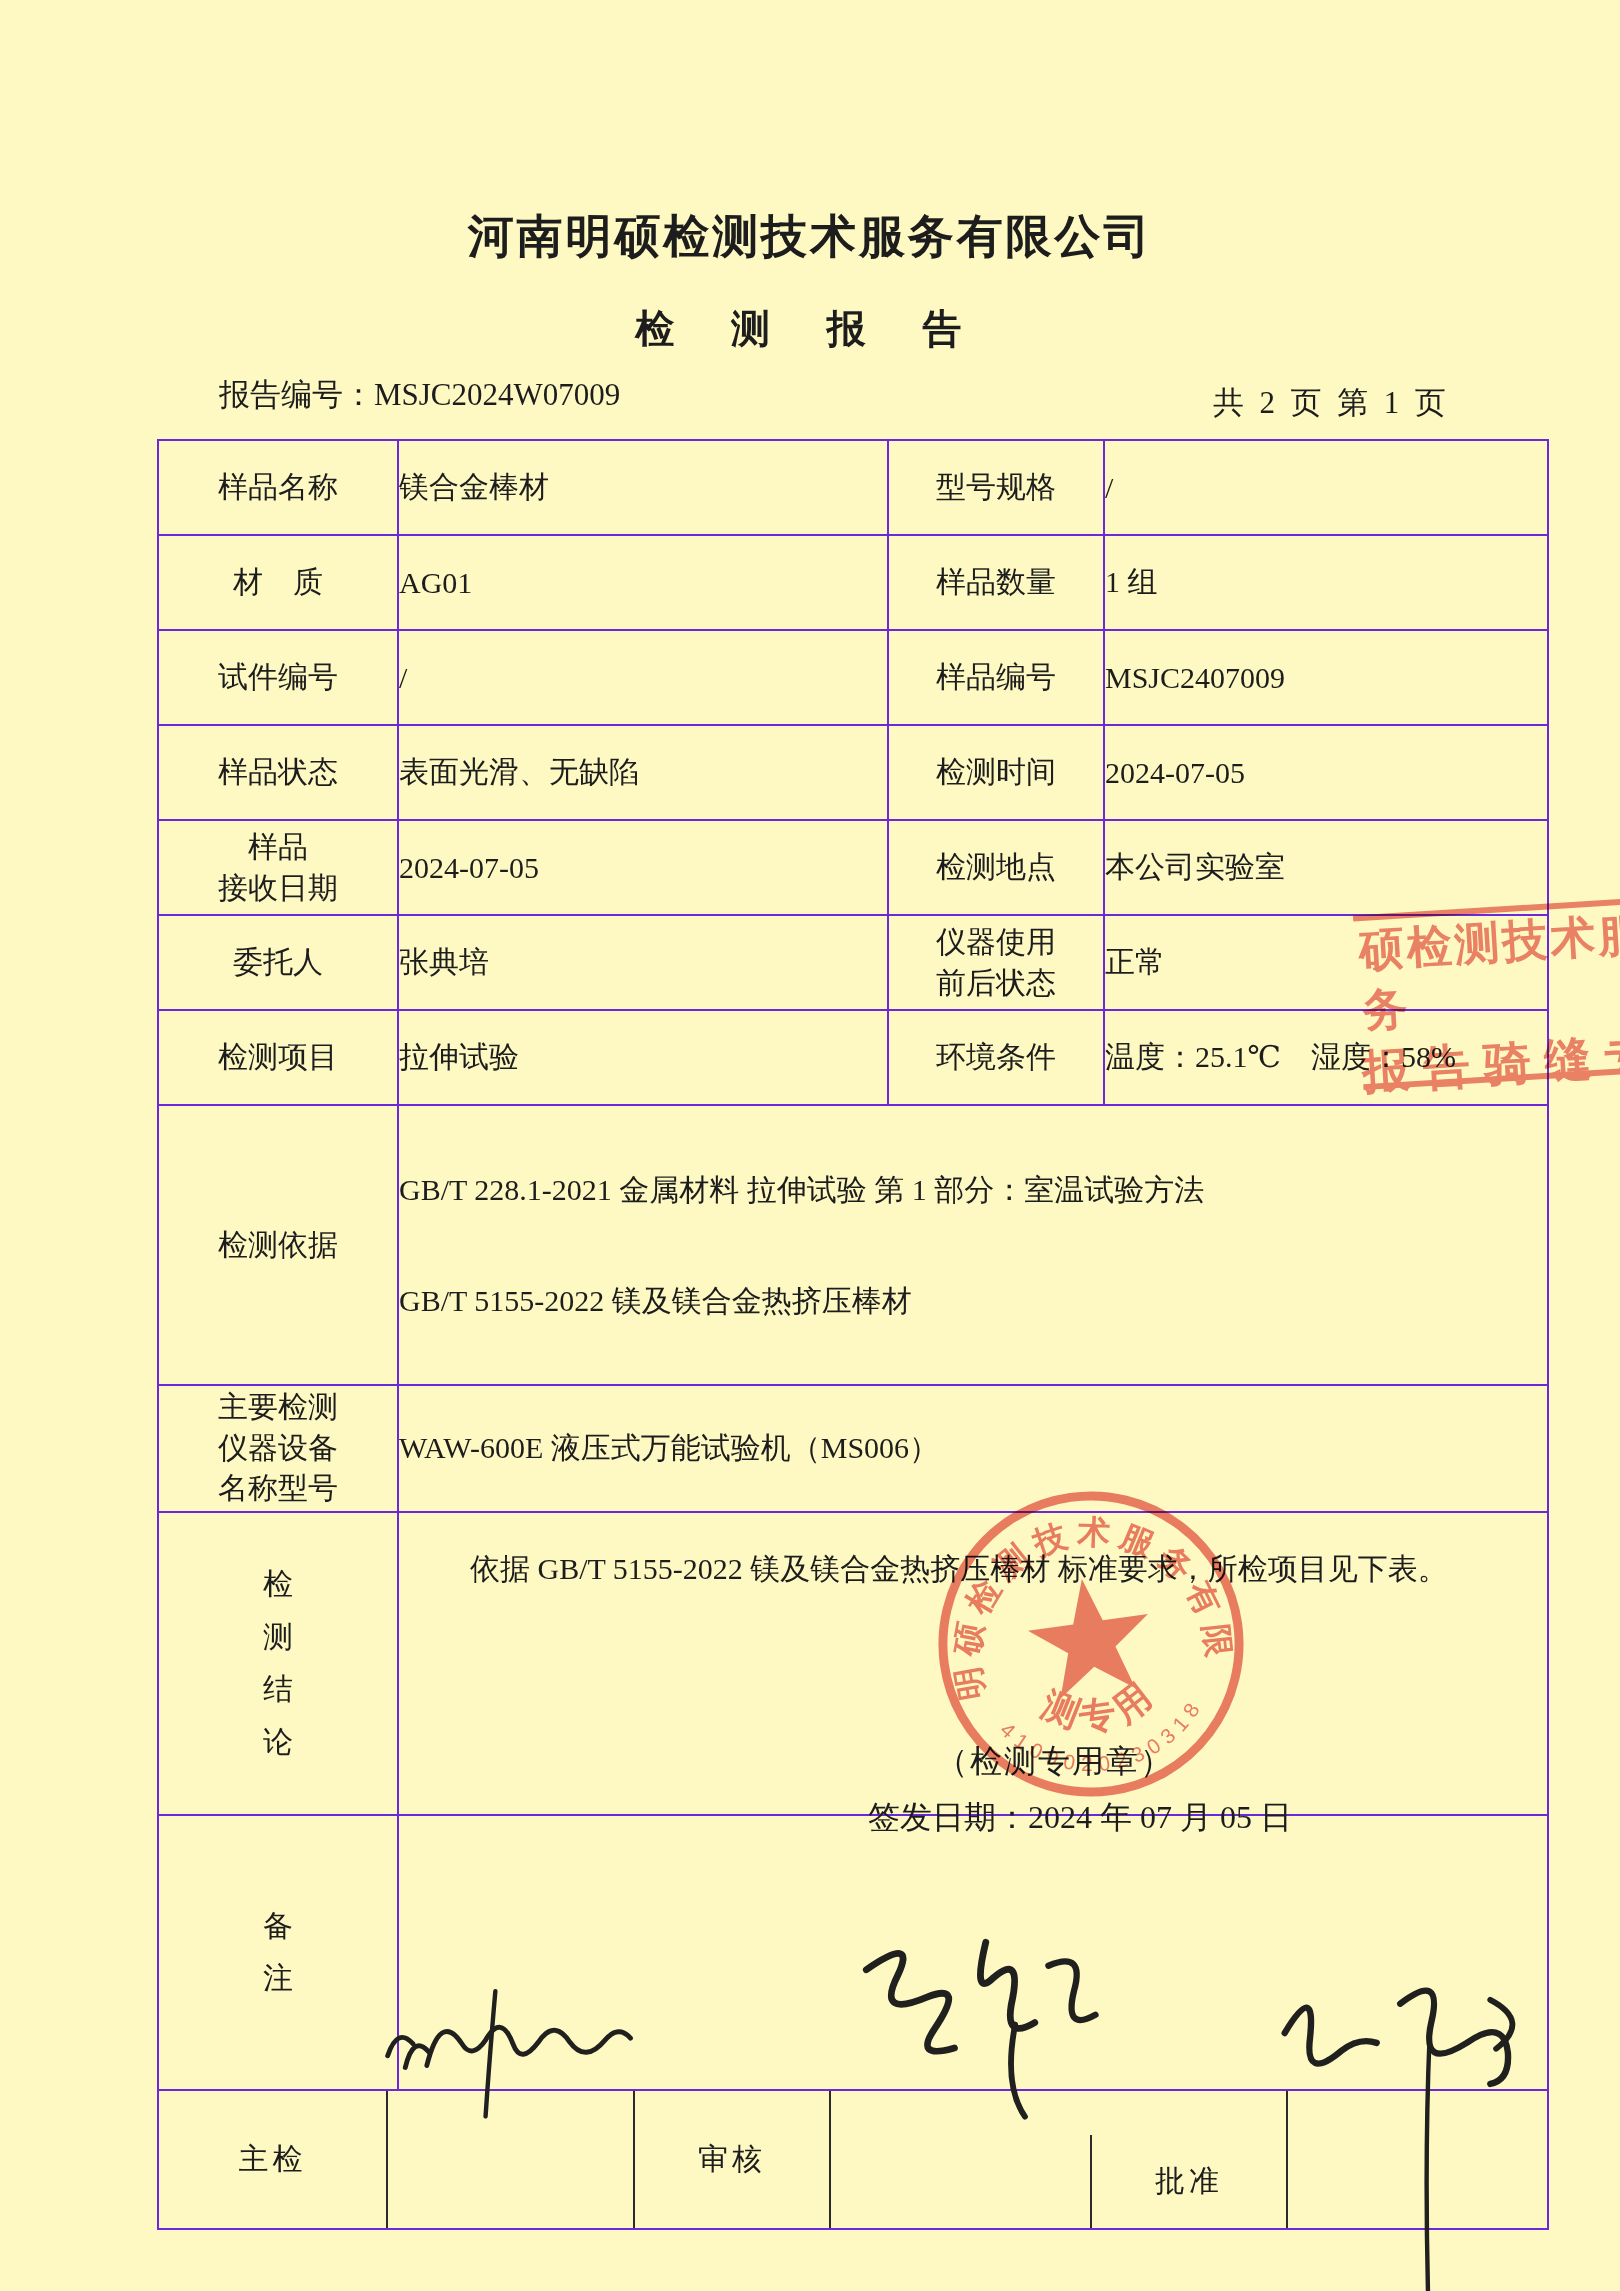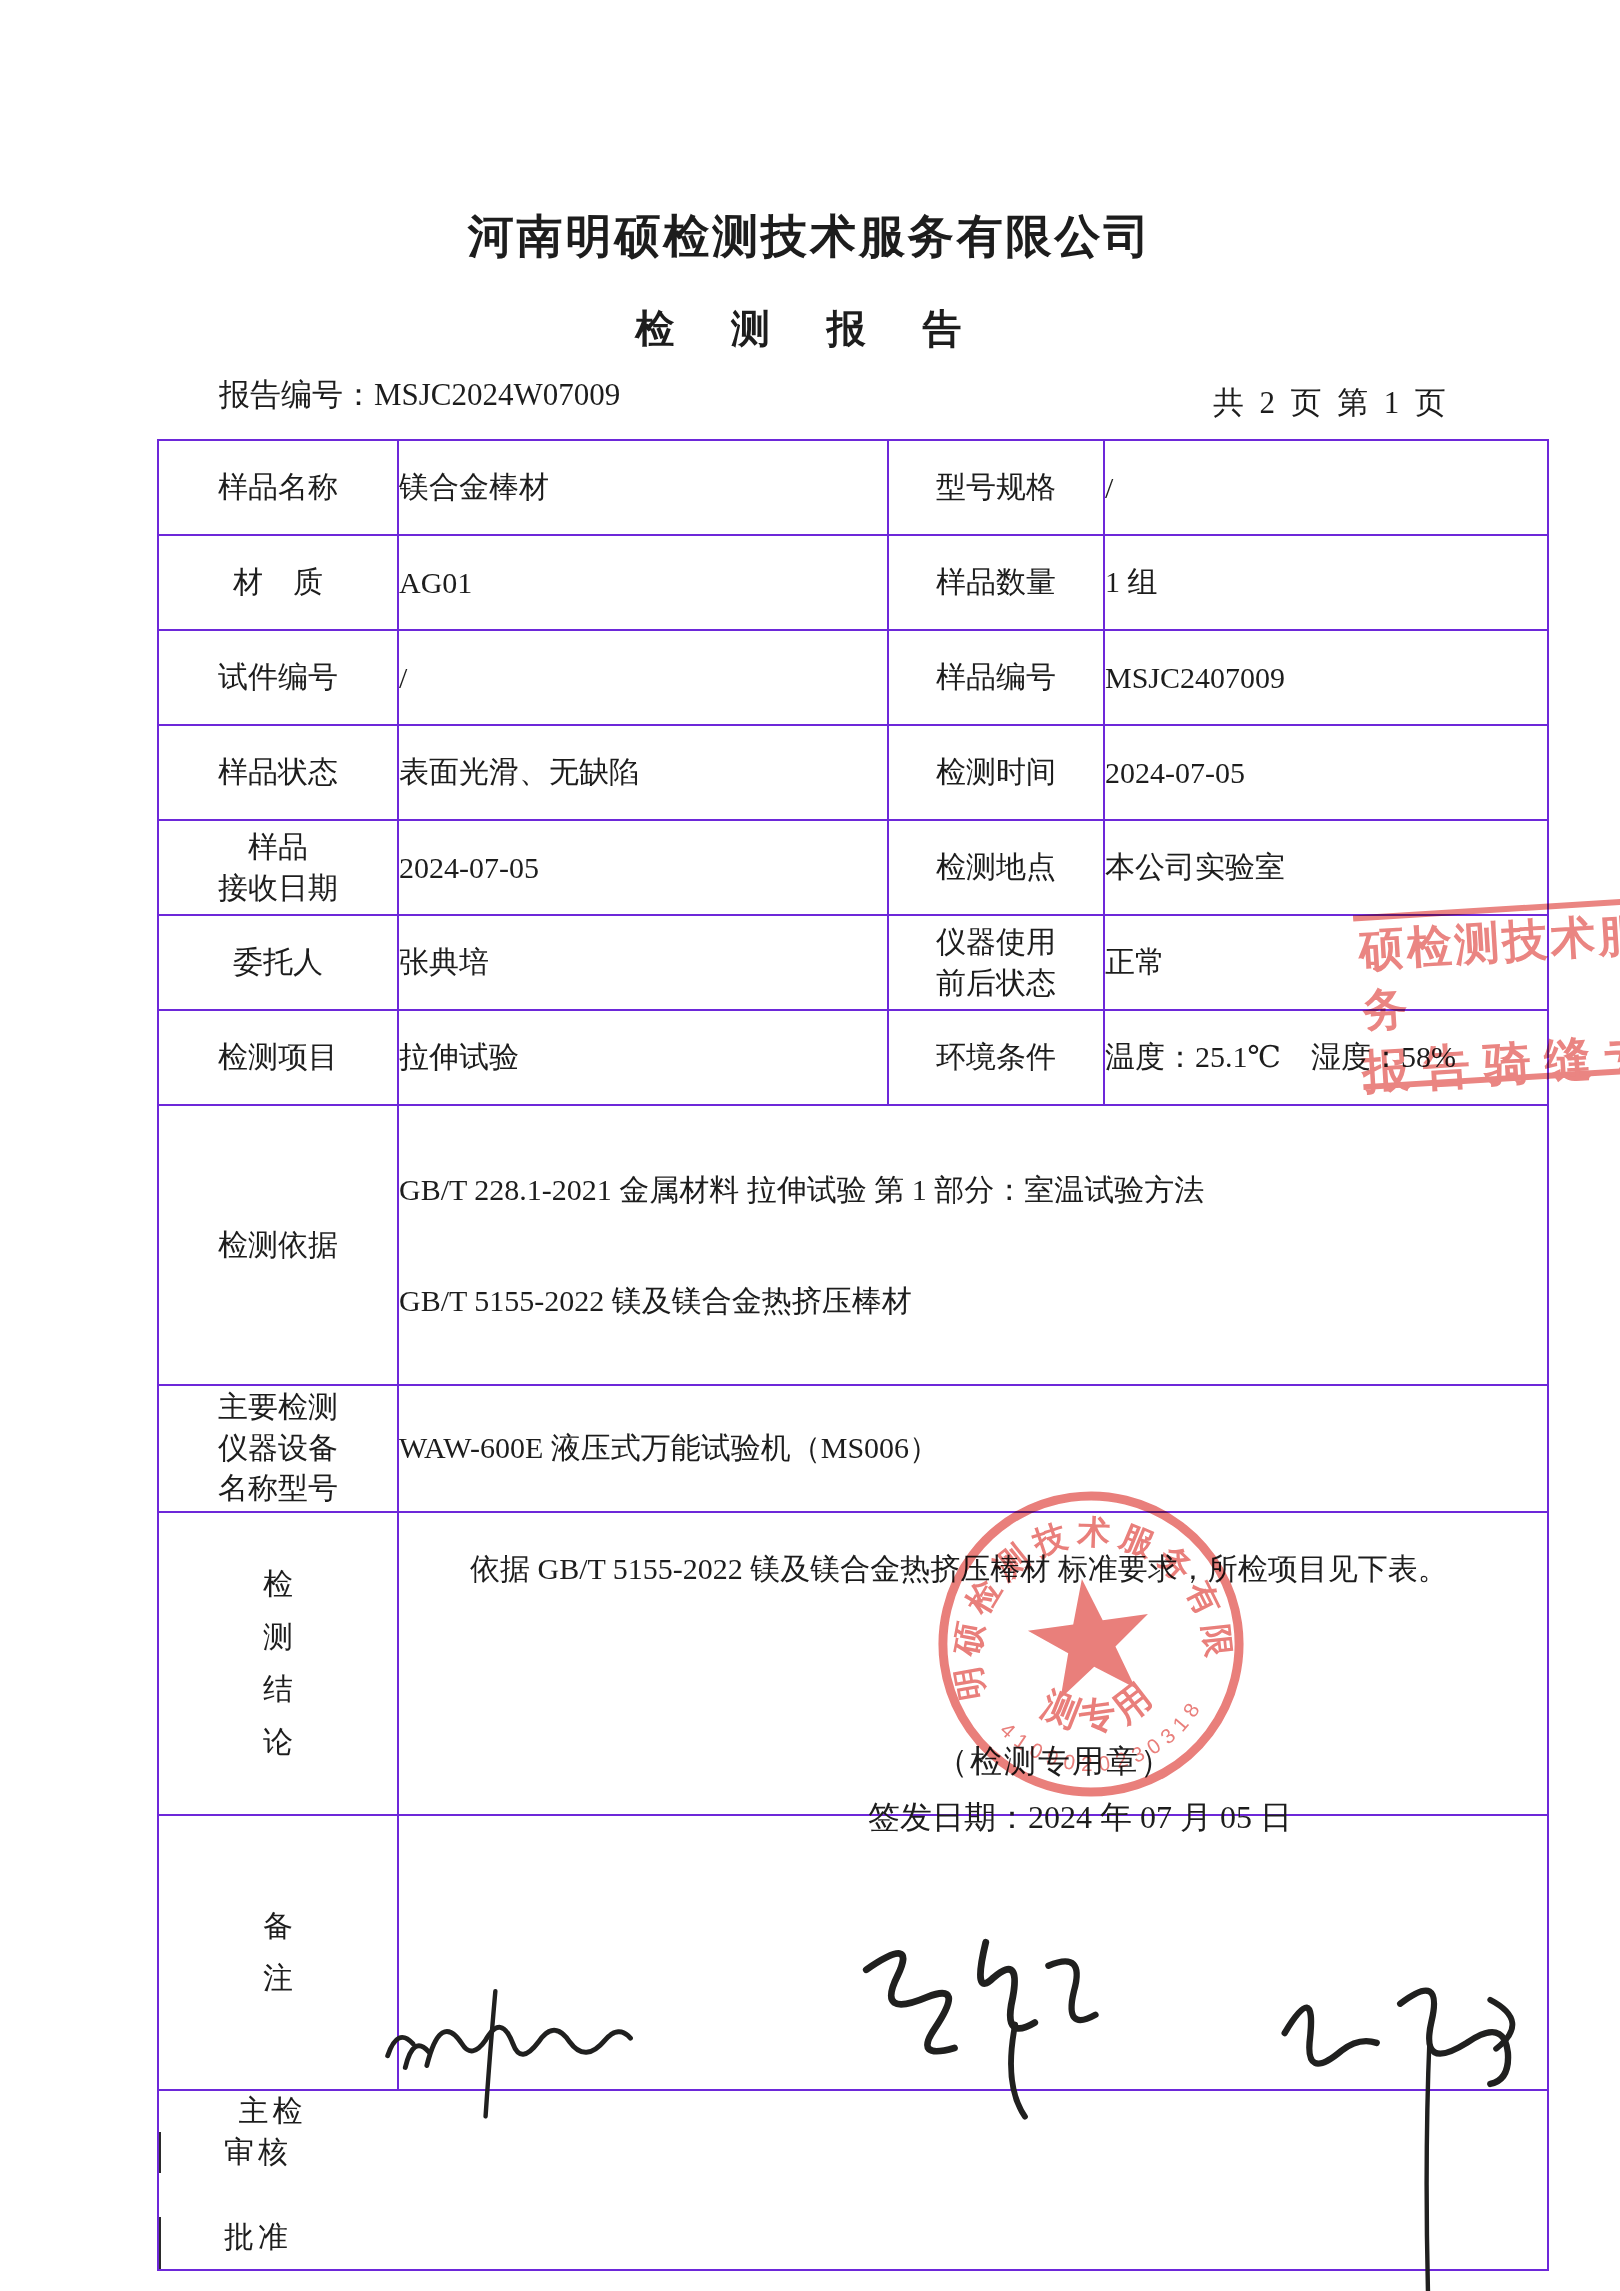--- a/index.html
+++ b/index.html
@@ -1,20 +1,20 @@
 <!DOCTYPE html>
 <html><head>
 <meta charset="utf-8">
 <style>
   html,body{margin:0;padding:0;background:#9a9a9a;}
   .page{
     position:relative;
     width:1620px;height:2292px;
     margin:0 auto;
-    background:#ffffff;
+    background:#fef9c3;
     overflow:hidden;
     font-family:"Liberation Serif","DejaVu Serif",serif;
     color:#1d1d1d;
   }
   
   .company-title{
     position:absolute;top:206px;left:0;width:100%;
     text-align:center;font-size:46px;font-weight:bold;letter-spacing:2.9px;
   }
   .doc-title{
@@ -43,21 +43,21 @@
   tr.r-remark{height:275px;}
   tr.r-sign{height:137px;}
   td.vlabel{text-align:center;white-space:pre-line;line-height:1.75;}
   .basis-cell{padding:13.7px 9.8px 9.8px 25.5px;line-height:1.85;}
   .instr-cell{padding-left:47px;}
   .concl-cell{position:relative;}
   .concl-text{position:absolute;top:33px;left:71px;right:7.8px;line-height:1.5;}
   .concl-sealnote{position:absolute;top:227px;left:537px;font-size:32px;letter-spacing:2px;}
   .concl-date{position:absolute;top:283px;left:469px;font-size:32px;}
   
-  .sigrow{display:flex;width:100%;height:178px;flex-direction:column;}
+  .sigrow{display:flex;width:100%;height:137px;}
   .sigcell{border-left:2px solid #2b2b2b;display:flex;align-items:center;justify-content:center;font-size:30px;letter-spacing:3.9px;}
   .sigcell:first-child{border-left:none;}
   .sc-l1{width:227px;}.sc-s1{width:245px;}
   .sc-l2{width:194px;}.sc-s2{width:259px;}
   .sc-l3{width:194px;margin-top:44px;}.sc-s3{width:269px;flex:1;}
   
   .round-seal{
     position:absolute;left:932px;top:1485px;width:318px;height:318px;
     transform:rotate(-8deg);
     opacity:.82;mix-blend-mode:multiply;pointer-events:none;

